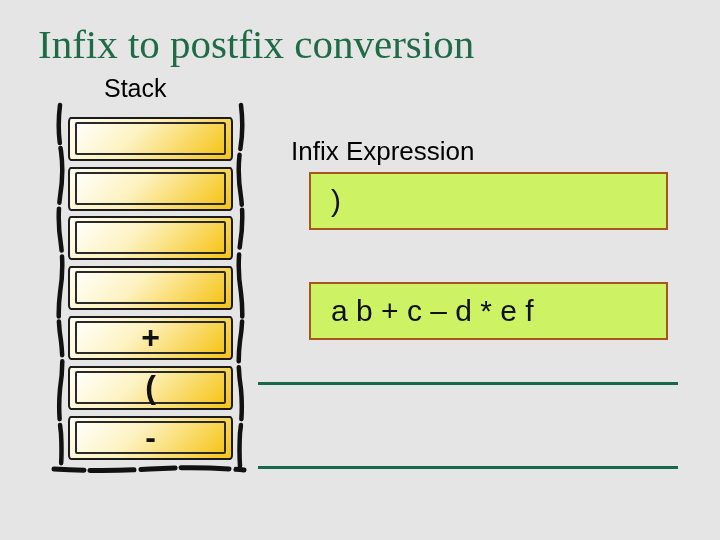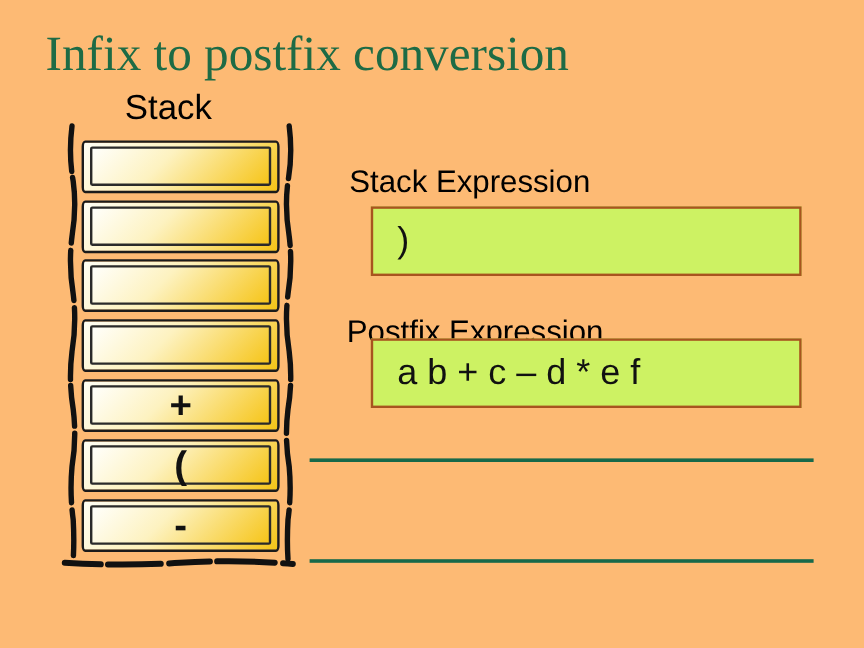--- a/index.html
+++ b/index.html
@@ -1,32 +1,32 @@
 <!DOCTYPE html>
 <html><head>
 <meta charset="utf-8">
 <style>
   html,body{margin:0;padding:0;background:#ffffff;}
   .slide{
     position:relative;
     width:720px;height:540px;
-    background:#fdba74;
+    background:#e5e5e5;
     overflow:hidden;
     font-family:"Liberation Sans",sans-serif;
   }
   .title{
     position:absolute;left:38px;top:22px;
     font-family:"Liberation Serif","DejaVu Serif",serif;
     font-size:41px;line-height:1.1;
     color:#1e6b45;
     white-space:nowrap;
   }
   .stack-label{
     position:absolute;left:104px;top:74px;
-    font-size:29px;color:#000;
+    font-size:25px;color:#000;
   }
   .stack-outline{position:absolute;left:44px;top:98px;}
   .slot{
     position:absolute;left:68px;width:165px;height:44px;
   }
   .slot-frame{
     position:absolute;inset:0;
     border:2px solid #1b1b1b;
     border-radius:3px/5px;
     background:linear-gradient(135deg,#fffef4 0%,#fdf0b8 45%,#f5c417 100%);
@@ -97,26 +97,25 @@
   </div>
   <div class="slot" style="top:366px">
     <div class="slot-frame"></div>
     <div class="slot-face">(</div>
   </div>
   <div class="slot" style="top:416px">
     <div class="slot-frame"></div>
     <div class="slot-face">-</div>
   </div>
 
-  <div class="section-label" style="left:291px;top:136px">Stack Expression</div>
+  <div class="section-label" style="left:291px;top:136px">Infix Expression</div>
   <div class="expr-box" style="top:172px">
     <span>)</span>
   </div>
 
-  <div class="section-label" style="left:289px;top:261px">Postfix Expression</div>
   <div class="expr-box" style="top:282px">
     <span>a b + c – d * e f</span>
   </div>
 
   <div class="answer-line" style="top:382px"></div>
   <div class="answer-line" style="top:466px"></div>
 
 </div>
 
 </body></html>

